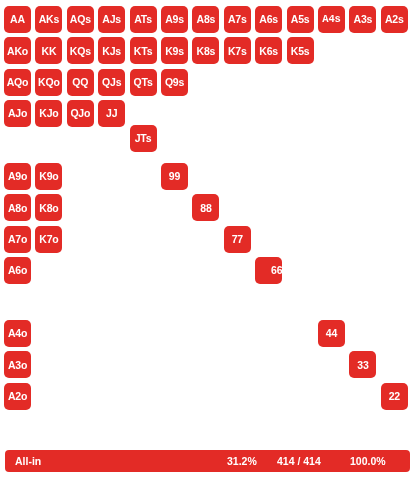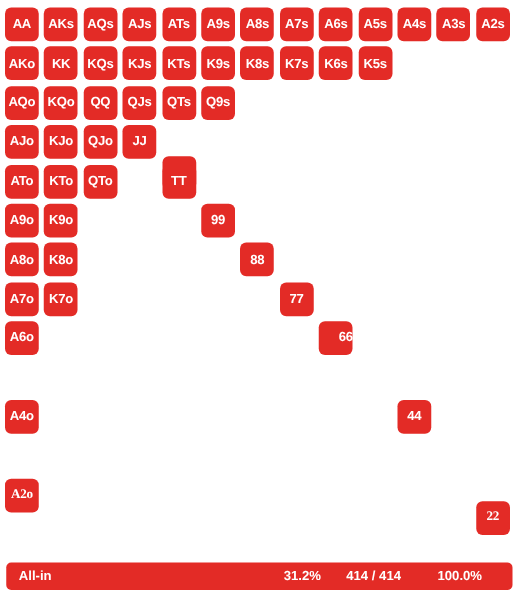--- a/index.html
+++ b/index.html
@@ -103,21 +103,21 @@
       <div class="cell" style="left: 4px; top: 2px;">AA</div>
       <div class="cell" style="left: 35.4px; top: 2px; text-align: center;">AKs</div>
       <div class="cell" style="left: 66.8px; top: 2px;">AQs</div>
       <div class="cell" style="left: 98.2px; top: 2px;">AJs</div>
       <div class="cell" style="left: 129.6px; top: 2px;">ATs</div>
       <div class="cell" style="left: 161px; top: 2px;">A9s</div>
       <div class="cell" style="left: 192.4px; top: 2px;">A8s</div>
       <div class="cell" style="left: 223.8px; top: 2px;">A7s</div>
       <div class="cell" style="left: 255.2px; top: 2px;">A6s</div>
       <div class="cell" style="left: 286.6px; top: 2px;">A5s</div>
-      <div class="cell" style="left: 318px; top: 2px;">A4s</div>
+      <div class="cell" style="left: 318px; top: 2px; font-family: Liberation Mono, monospace;">A4s</div>
       <div class="cell" style="left: 349.4px; top: 2px;">A3s</div>
       <div class="cell" style="left: 380.8px; top: 2px;">A2s</div>
     </div>
     <div class="grid-row" style="top: 35.4px; position: absolute;">
       <div class="cell" style="left: 4px; top: 2px;">AKo</div>
       <div class="cell" style="left: 35.4px; top: 2px;">KK</div>
       <div class="cell" style="left: 66.8px; top: 2px;">KQs</div>
       <div class="cell" style="left: 98.2px; top: 2px;">KJs</div>
       <div class="cell" style="left: 129.6px; top: 2px;">KTs</div>
       <div class="cell" style="left: 161px; top: 2px;">K9s</div>
@@ -152,35 +152,20 @@
       <div class="cell" style="left: 129.6px; top: 2px; margin-top: 25px;">JTs</div>
       <div class="cell empty" style="left: 161px; top: 2px;"></div>
       <div class="cell empty" style="left: 192.4px; top: 2px;"></div>
       <div class="cell empty" style="left: 223.8px; top: 2px;"></div>
       <div class="cell empty" style="left: 255.2px; top: 2px;"></div>
       <div class="cell empty" style="left: 286.6px; top: 2px;"></div>
       <div class="cell empty" style="left: 318px; top: 2px;"></div>
       <div class="cell empty" style="left: 349.4px; top: 2px;"></div>
       <div class="cell empty" style="left: 380.8px; top: 2px;"></div>
     </div>
-    <div class="grid-row" style="top: 129.6px; position: absolute;">
-      <div class="cell" style="left: 4px; top: 2px;">ATo</div>
-      <div class="cell" style="left: 35.4px; top: 2px;">KTo</div>
-      <div class="cell" style="left: 66.8px; top: 2px;">QTo</div>
-      <div class="cell empty" style="left: 98.2px; top: 2px;"></div>
-      <div class="cell" style="left: 129.6px; top: 2px;">TT</div>
-      <div class="cell empty" style="left: 161px; top: 2px;"></div>
-      <div class="cell empty" style="left: 192.4px; top: 2px;"></div>
-      <div class="cell empty" style="left: 223.8px; top: 2px;"></div>
-      <div class="cell empty" style="left: 255.2px; top: 2px;"></div>
-      <div class="cell empty" style="left: 286.6px; top: 2px;"></div>
-      <div class="cell empty" style="left: 318px; top: 2px;"></div>
-      <div class="cell empty" style="left: 349.4px; top: 2px;"></div>
-      <div class="cell empty" style="left: 380.8px; top: 2px;"></div>
-    </div>
     <div class="grid-row" style="top: 161px; position: absolute;">
       <div class="cell" style="left: 4px; top: 2px;">A9o</div>
       <div class="cell" style="left: 35.4px; top: 2px;">K9o</div>
       <div class="cell empty" style="left: 66.8px; top: 2px;"></div>
       <div class="cell empty" style="left: 98.2px; top: 2px;"></div>
       <div class="cell empty" style="left: 129.6px; top: 2px;"></div>
       <div class="cell" style="left: 161px; top: 2px;">99</div>
       <div class="cell empty" style="left: 192.4px; top: 2px;"></div>
       <div class="cell empty" style="left: 223.8px; top: 2px;"></div>
       <div class="cell empty" style="left: 255.2px; top: 2px;"></div>
@@ -242,34 +227,49 @@
       <div class="cell empty" style="left: 129.6px; top: 2px;"></div>
       <div class="cell empty" style="left: 161px; top: 2px;"></div>
       <div class="cell empty" style="left: 192.4px; top: 2px;"></div>
       <div class="cell empty" style="left: 223.8px; top: 2px;"></div>
       <div class="cell empty" style="left: 255.2px; top: 2px;"></div>
       <div class="cell empty" style="left: 286.6px; top: 2px;"></div>
       <div class="cell" style="left: 318px; top: 2px;">44</div>
       <div class="cell empty" style="left: 349.4px; top: 2px;"></div>
       <div class="cell empty" style="left: 380.8px; top: 2px;"></div>
     </div>
-    <div class="grid-row" style="top: 380.8px; position: absolute; font-family: Liberation Serif, serif;">
+    <div class="grid-row" style="top: 349.4px; position: absolute;">
+      <div class="cell" style="left: 4px; top: 2px;">A3o</div>
+      <div class="cell empty" style="left: 35.4px; top: 2px;"></div>
+      <div class="cell empty" style="left: 66.8px; top: 2px;"></div>
+      <div class="cell empty" style="left: 98.2px; top: 2px;"></div>
+      <div class="cell empty" style="left: 129.6px; top: 2px;"></div>
+      <div class="cell empty" style="left: 161px; top: 2px;"></div>
+      <div class="cell empty" style="left: 192.4px; top: 2px;"></div>
+      <div class="cell empty" style="left: 223.8px; top: 2px;"></div>
+      <div class="cell empty" style="left: 255.2px; top: 2px;"></div>
+      <div class="cell empty" style="left: 286.6px; top: 2px;"></div>
+      <div class="cell empty" style="left: 318px; top: 2px;"></div>
+      <div class="cell" style="left: 349.4px; top: 2px;">33</div>
+      <div class="cell empty" style="left: 380.8px; top: 2px;"></div>
+    </div>
+    <div class="grid-row" style="top: 380.8px; position: absolute;">
       <div class="cell" style="left: 4px; top: 2px;">A2o</div>
       <div class="cell empty" style="left: 35.4px; top: 2px;"></div>
       <div class="cell empty" style="left: 66.8px; top: 2px;"></div>
       <div class="cell empty" style="left: 98.2px; top: 2px;"></div>
       <div class="cell empty" style="left: 129.6px; top: 2px;"></div>
       <div class="cell empty" style="left: 161px; top: 2px;"></div>
       <div class="cell empty" style="left: 192.4px; top: 2px;"></div>
       <div class="cell empty" style="left: 223.8px; top: 2px;"></div>
       <div class="cell empty" style="left: 255.2px; top: 2px;"></div>
       <div class="cell empty" style="left: 286.6px; top: 2px;"></div>
       <div class="cell empty" style="left: 318px; top: 2px;"></div>
       <div class="cell empty" style="left: 349.4px; top: 2px;"></div>
-      <div class="cell" style="left: 380.8px; top: 20px;">22</div>
+      <div class="cell" style="left: 380.8px; top: 2px;">22</div>
     </div>
   </div>
 
 <div id="summary-bar">
   <span class="s-label">All-in</span>
   <span class="s-freq">31.2%</span>
   <span class="s-combos">414 / 414</span>
   <span class="s-weight">100.0%</span>
 </div>
 

